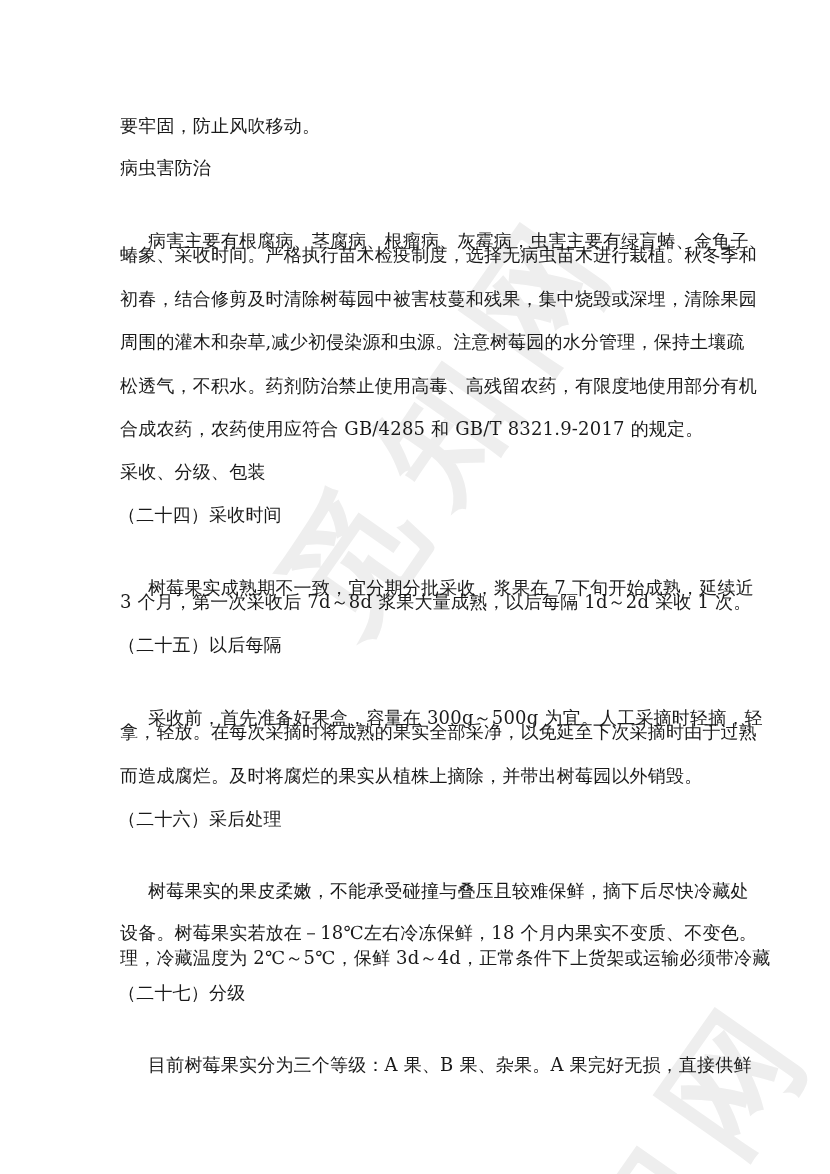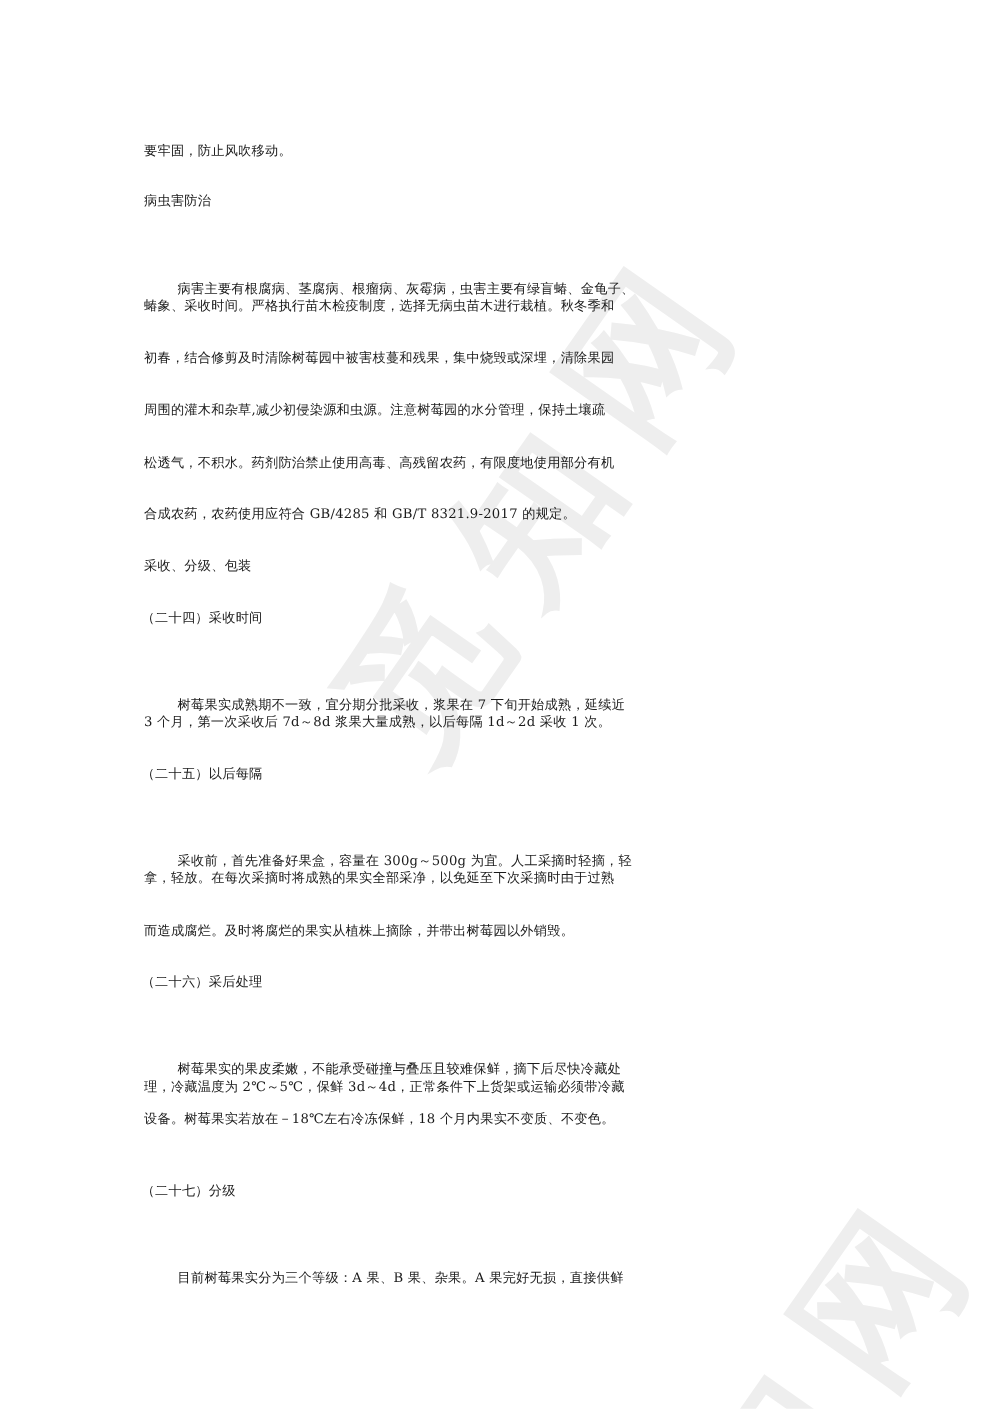--- a/index.html
+++ b/index.html
@@ -18,21 +18,21 @@
     .page {
       position: absolute;
       left: 0; top: 0;
       width: 830px;
       height: 1174px;
     }
     .line {
       position: absolute;
       left: 120px;
       width: 590px;
-      font-size: 11px;
+      font-size: 18px;
       line-height: 22px;
       white-space: nowrap;
       letter-spacing: 0.2px;
     }
     .indent { left: 148px; margin-top: 29px; }
     .heading-paren { left: 118px; }
     .watermark {
       position: absolute;
       color: #eeeeee;
       font-family: "DejaVu Sans", sans-serif;
@@ -68,18 +68,18 @@
     <div class="line" style="top:461px">采收、分级、包装</div>
     <div class="line heading-paren" style="top:504px">（二十四）采收时间</div>
     <div class="line indent" style="top:548px">树莓果实成熟期不一致，宜分期分批采收，浆果在 7 下旬开始成熟，延续近</div>
     <div class="line" style="top:591px">3 个月，第一次采收后 7d～8d 浆果大量成熟，以后每隔 1d～2d 采收 1 次。</div>
     <div class="line heading-paren" style="top:634px">（二十五）以后每隔</div>
     <div class="line indent" style="top:678px">采收前，首先准备好果盒，容量在 300g～500g 为宜。人工采摘时轻摘，轻</div>
     <div class="line" style="top:721px">拿，轻放。在每次采摘时将成熟的果实全部采净，以免延至下次采摘时由于过熟</div>
     <div class="line" style="top:765px">而造成腐烂。及时将腐烂的果实从植株上摘除，并带出树莓园以外销毁。</div>
     <div class="line heading-paren" style="top:808px">（二十六）采后处理</div>
     <div class="line indent" style="top:851px">树莓果实的果皮柔嫩，不能承受碰撞与叠压且较难保鲜，摘下后尽快冷藏处</div>
-    <div class="line" style="top:895px">理，冷藏温度为 2℃～5℃，保鲜 3d～4d，正常条件下上货架或运输必须带冷藏</div>
+    <div class="line" style="top:947px">理，冷藏温度为 2℃～5℃，保鲜 3d～4d，正常条件下上货架或运输必须带冷藏</div>
     <div class="line" style="top:922px">设备。树莓果实若放在－18℃左右冷冻保鲜，18 个月内果实不变质、不变色。</div>
     <div class="line heading-paren" style="top:982px">（二十七）分级</div>
     <div class="line indent" style="top:1025px">目前树莓果实分为三个等级：A 果、B 果、杂果。A 果完好无损，直接供鲜</div>
   </div>
 </div>
 
 </body></html>

